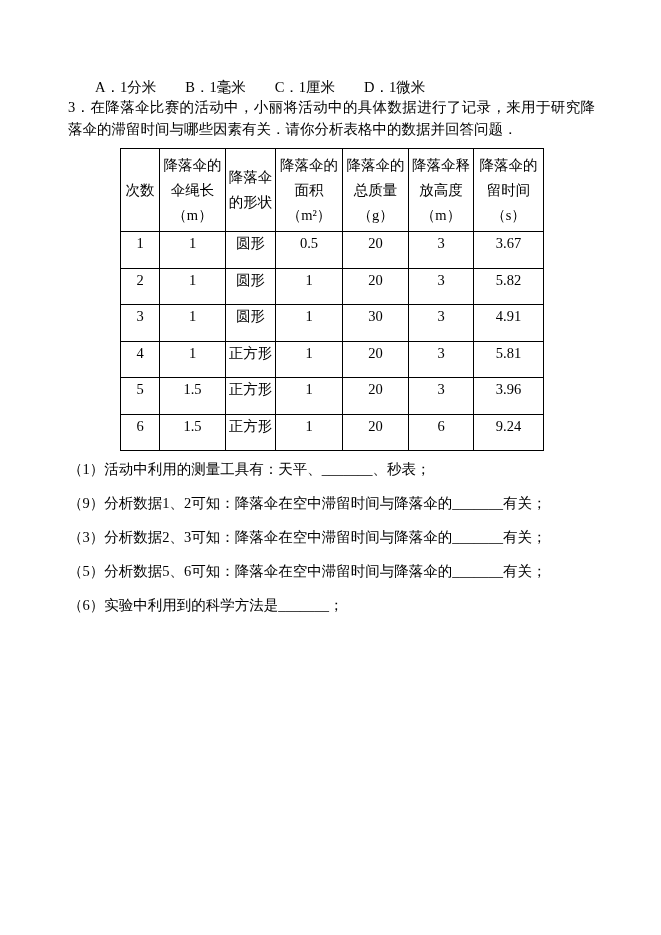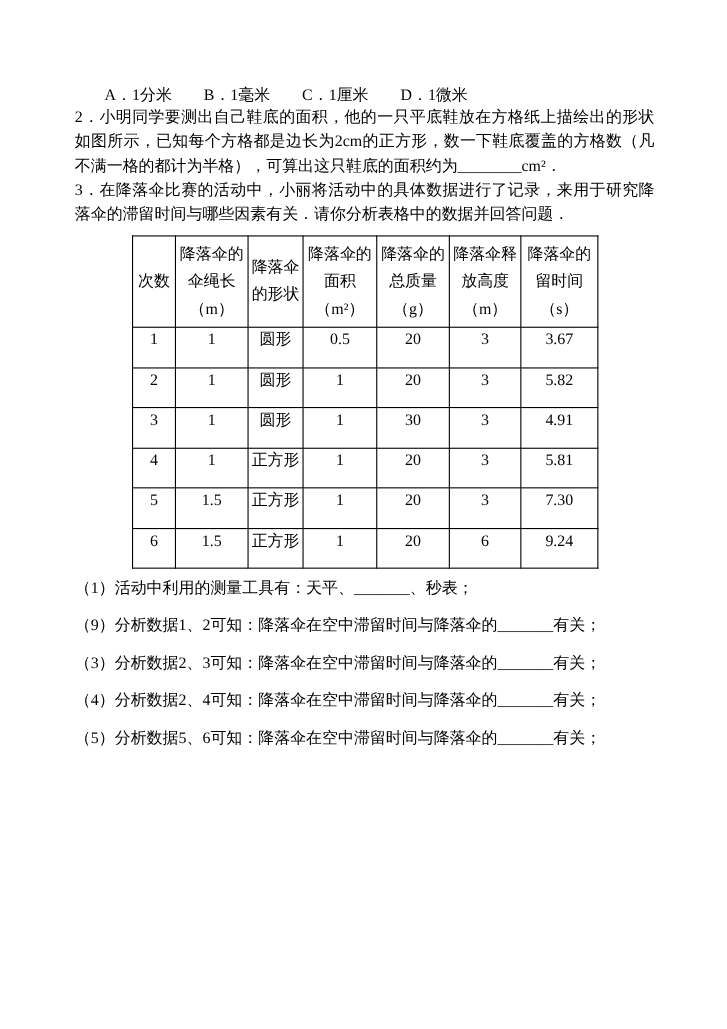--- a/index.html
+++ b/index.html
@@ -69,21 +69,20 @@
   p.subq.first { margin-top: 7px; }
 </style>
 </head>
 <body>
 
 <div class="page">
   <div class="content">
 
     <p class="options-line">A．1分米　　B．1毫米　　C．1厘米　　D．1微米</p>
 
-    <p class="para q2">2．小明同学要测出自己鞋底的面积，他的一只平底鞋放在方格纸上描绘出的形状如图所示，已知每个方格都是边长为2cm的正方形，数一下鞋底覆盖的方格数（凡不满一格的都计为半格），可算出这只鞋底的面积约为________cm²．</p>
 
     <p class="para q3">3．在降落伞比赛的活动中，小丽将活动中的具体数据进行了记录，来用于研究降落伞的滞留时间与哪些因素有关．请你分析表格中的数据并回答问题．</p>
 
     <table class="data-table">
       <colgroup>
         <col style="width:39px">
         <col style="width:66px">
         <col style="width:50px">
         <col style="width:67px">
         <col style="width:66px">
@@ -149,35 +148,35 @@
             <td>3</td>
             <td>5.81</td>
           </tr>
           <tr>
             <td>5</td>
             <td>1.5</td>
             <td>正方形</td>
             <td>1</td>
             <td>20</td>
             <td>3</td>
-            <td>7.30</td>
+            <td>3.96</td>
           </tr>
           <tr>
             <td>6</td>
             <td>1.5</td>
             <td>正方形</td>
             <td>1</td>
             <td>20</td>
             <td>6</td>
             <td>9.24</td>
           </tr>
         </tbody>
     </table>
 
     <p class="subq first">（1）活动中利用的测量工具有：天平、_______、秒表；</p>
     <p class="subq">（9）分析数据1、2可知：降落伞在空中滞留时间与降落伞的_______有关；</p>
     <p class="subq">（3）分析数据2、3可知：降落伞在空中滞留时间与降落伞的_______有关；</p>
-    <p class="subq">（4）分析数据2、4可知：降落伞在空中滞留时间与降落伞的_______有关；</p>
     <p class="subq">（5）分析数据5、6可知：降落伞在空中滞留时间与降落伞的_______有关；</p>
+    <p class="subq">（6）实验中利用到的科学方法是_______；</p>
 
 
   </div>
 </div>
 
 </body></html>

